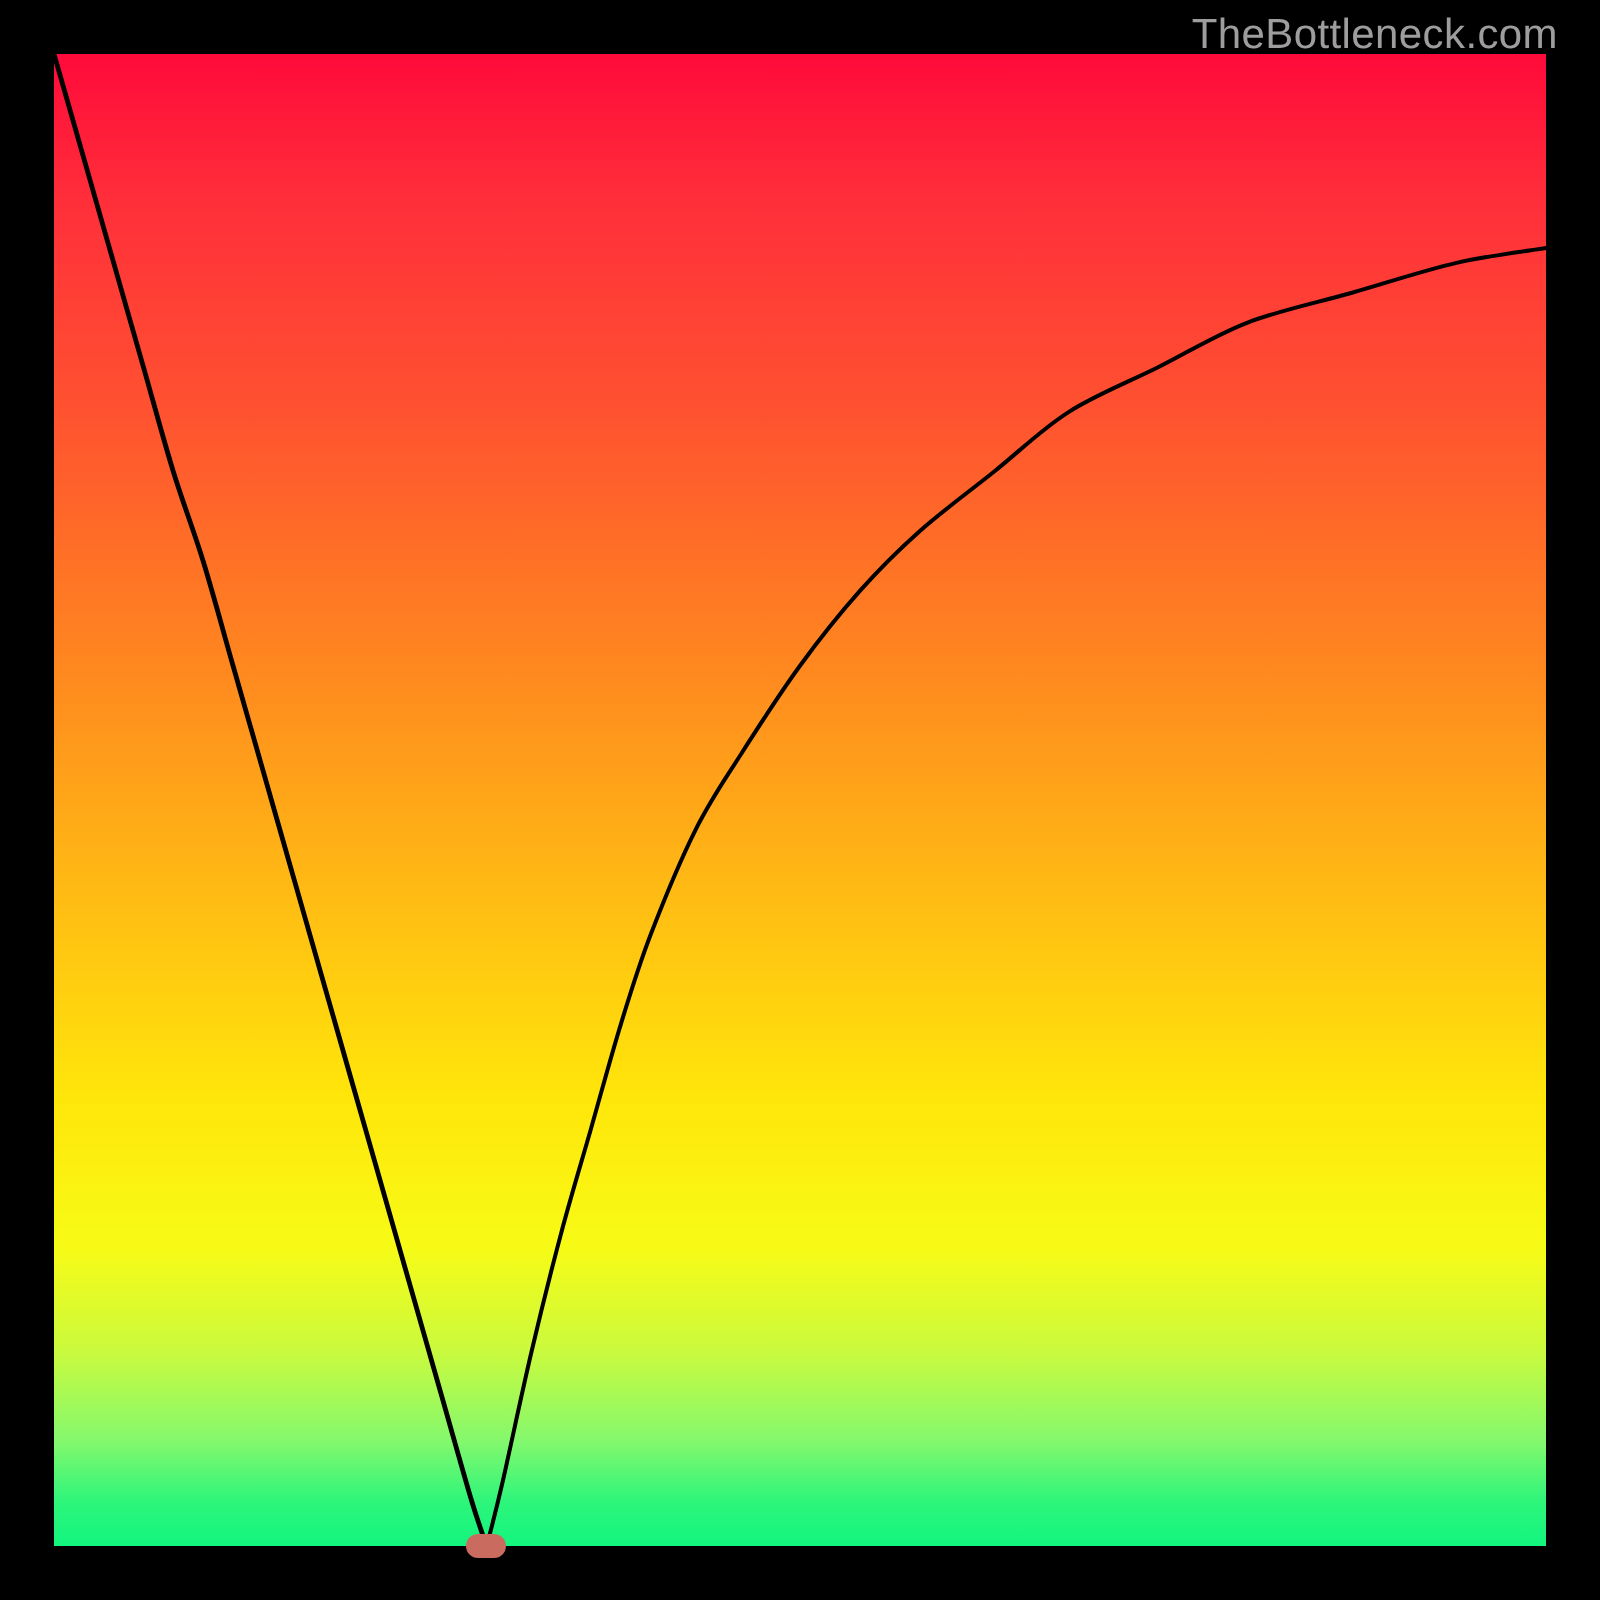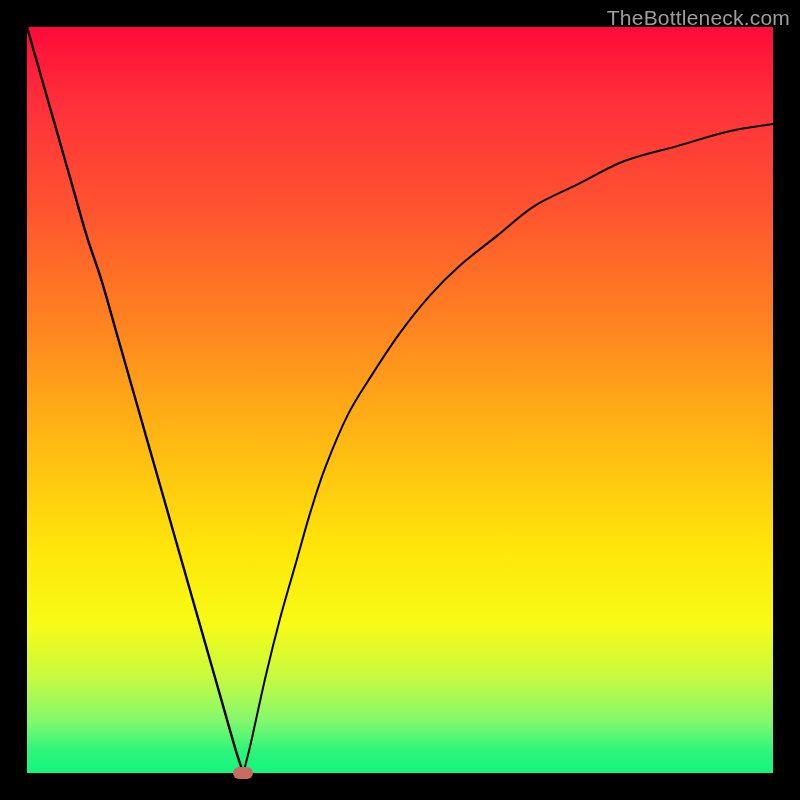--- a/index.html
+++ b/index.html
@@ -49,21 +49,21 @@
   .dot {
     position: absolute;
     background: #c96b5e;
     border-radius: 6px;
     transform: translate(-50%, -50%);
     pointer-events: none;
   }
   .watermark {
     position: absolute;
     top: 6px;
-    right: 10px;
+    right: 21px;
     color: #9d9d9d;
     font-size: 21px;
     font-weight: 500;
     letter-spacing: 0.2px;
     user-select: none;
   }
 </style>
 </head>
 <body>
 

